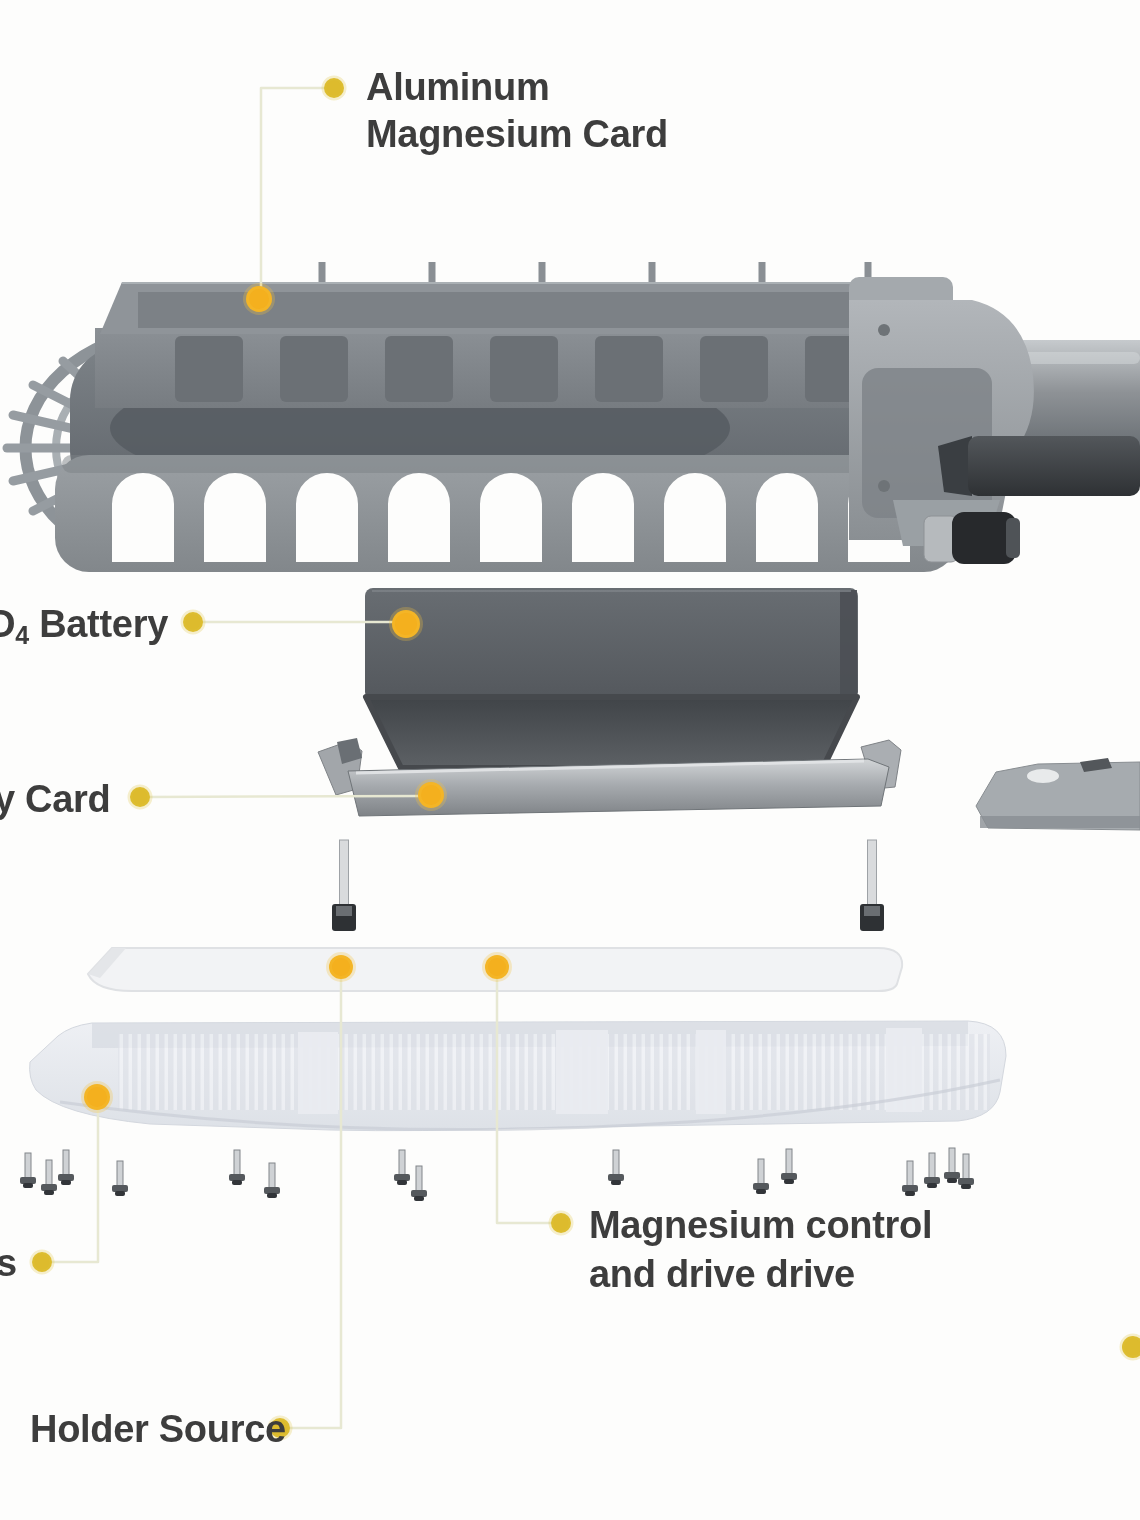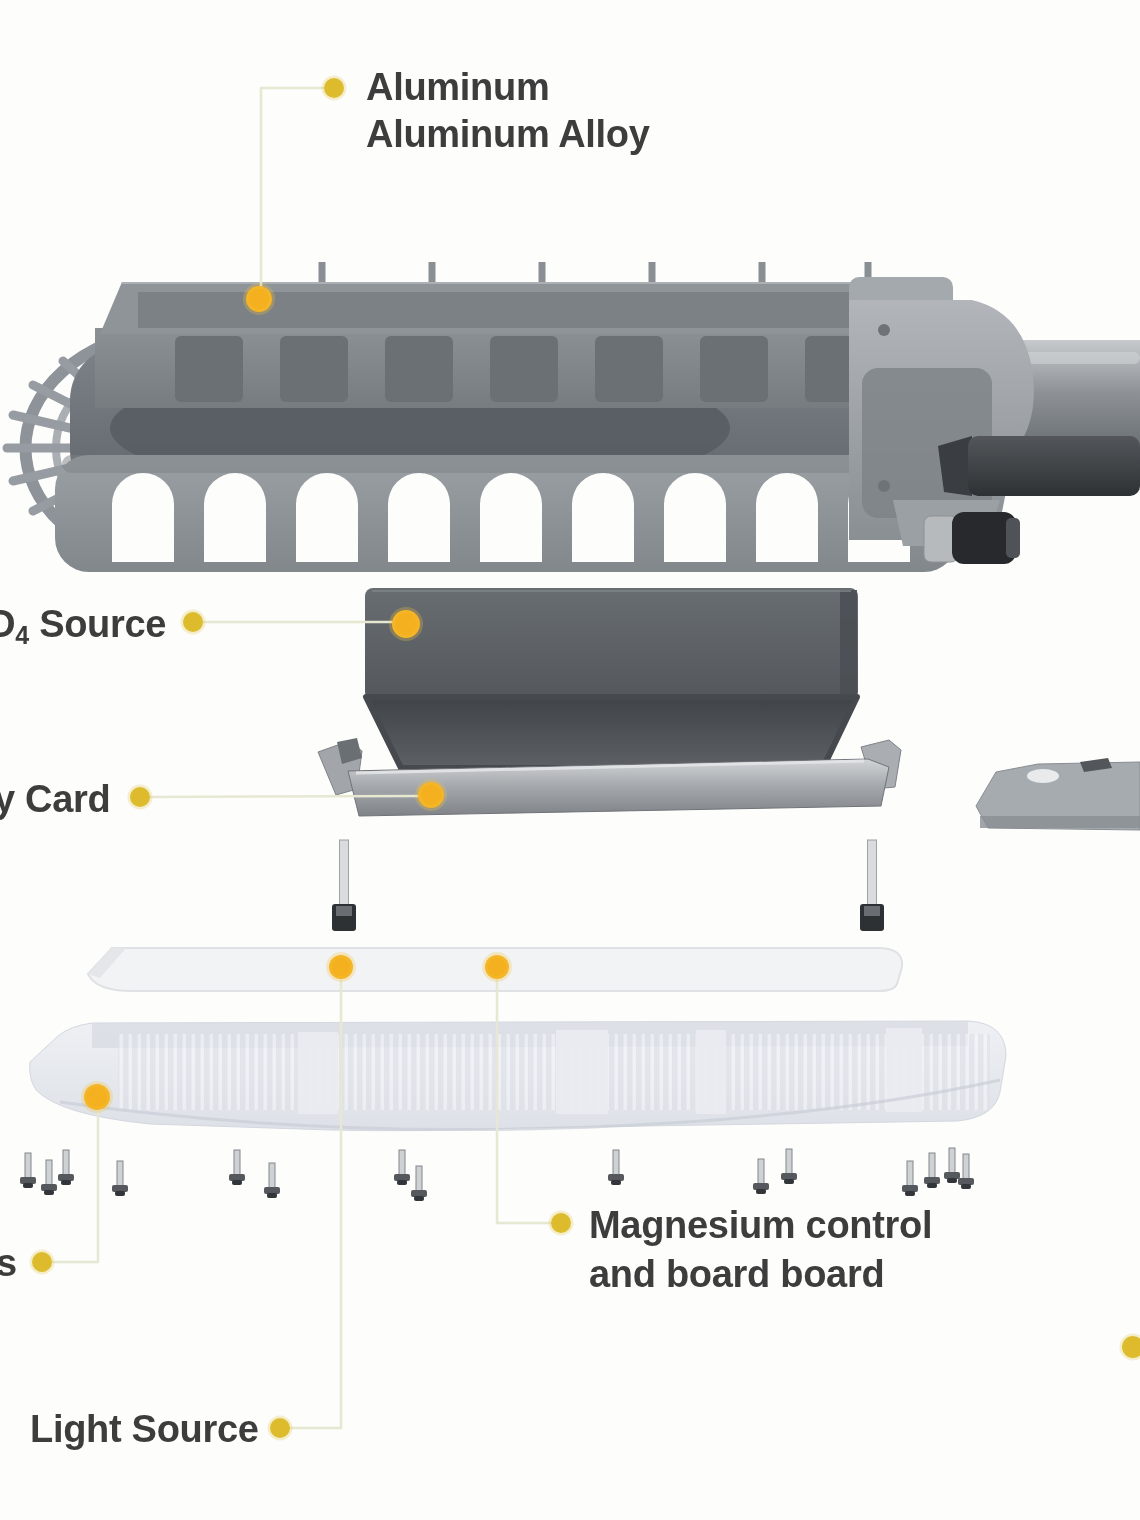--- a/index.html
+++ b/index.html
@@ -239,38 +239,38 @@
         <circle cx="42" cy="1262" r="10"></circle>
         <circle cx="280" cy="1428" r="10"></circle>
         <circle cx="561" cy="1223" r="10"></circle>
         <circle cx="1133" cy="1347" r="11"></circle>
       </g>
     </g>
   </svg>
 
   <div class="lbl" style="left:366px;top:64px;">
     <span class="ln">Aluminum</span>
-    <span class="ln">Aluminum Alloy</span>
+    <span class="ln">Magnesium Card</span>
   </div>
 
   <div class="lbl" style="left:-14px;top:601px;">
-    <span>O</span><span class="sub4">4</span><span> Source</span>
+    <span>O</span><span class="sub4">4</span><span> Battery</span>
   </div>
 
   <div class="lbl" style="left:-6px;top:776px;">
     <span>y Card</span>
   </div>
 
   <div class="lbl" style="left:-4px;top:1240px;">
     <span>s</span>
   </div>
 
   <div class="lbl" style="left:589px;top:1201px;line-height:49px;">
     <span class="ln">Magnesium control</span>
-    <span class="ln">and board board</span>
+    <span class="ln">and drive drive</span>
   </div>
 
 
   <div class="lbl" style="left:30px;top:1406px;">
-    <span>Light Source</span>
+    <span>Holder Source</span>
   </div>
 
 </div>
 
 </body></html>

